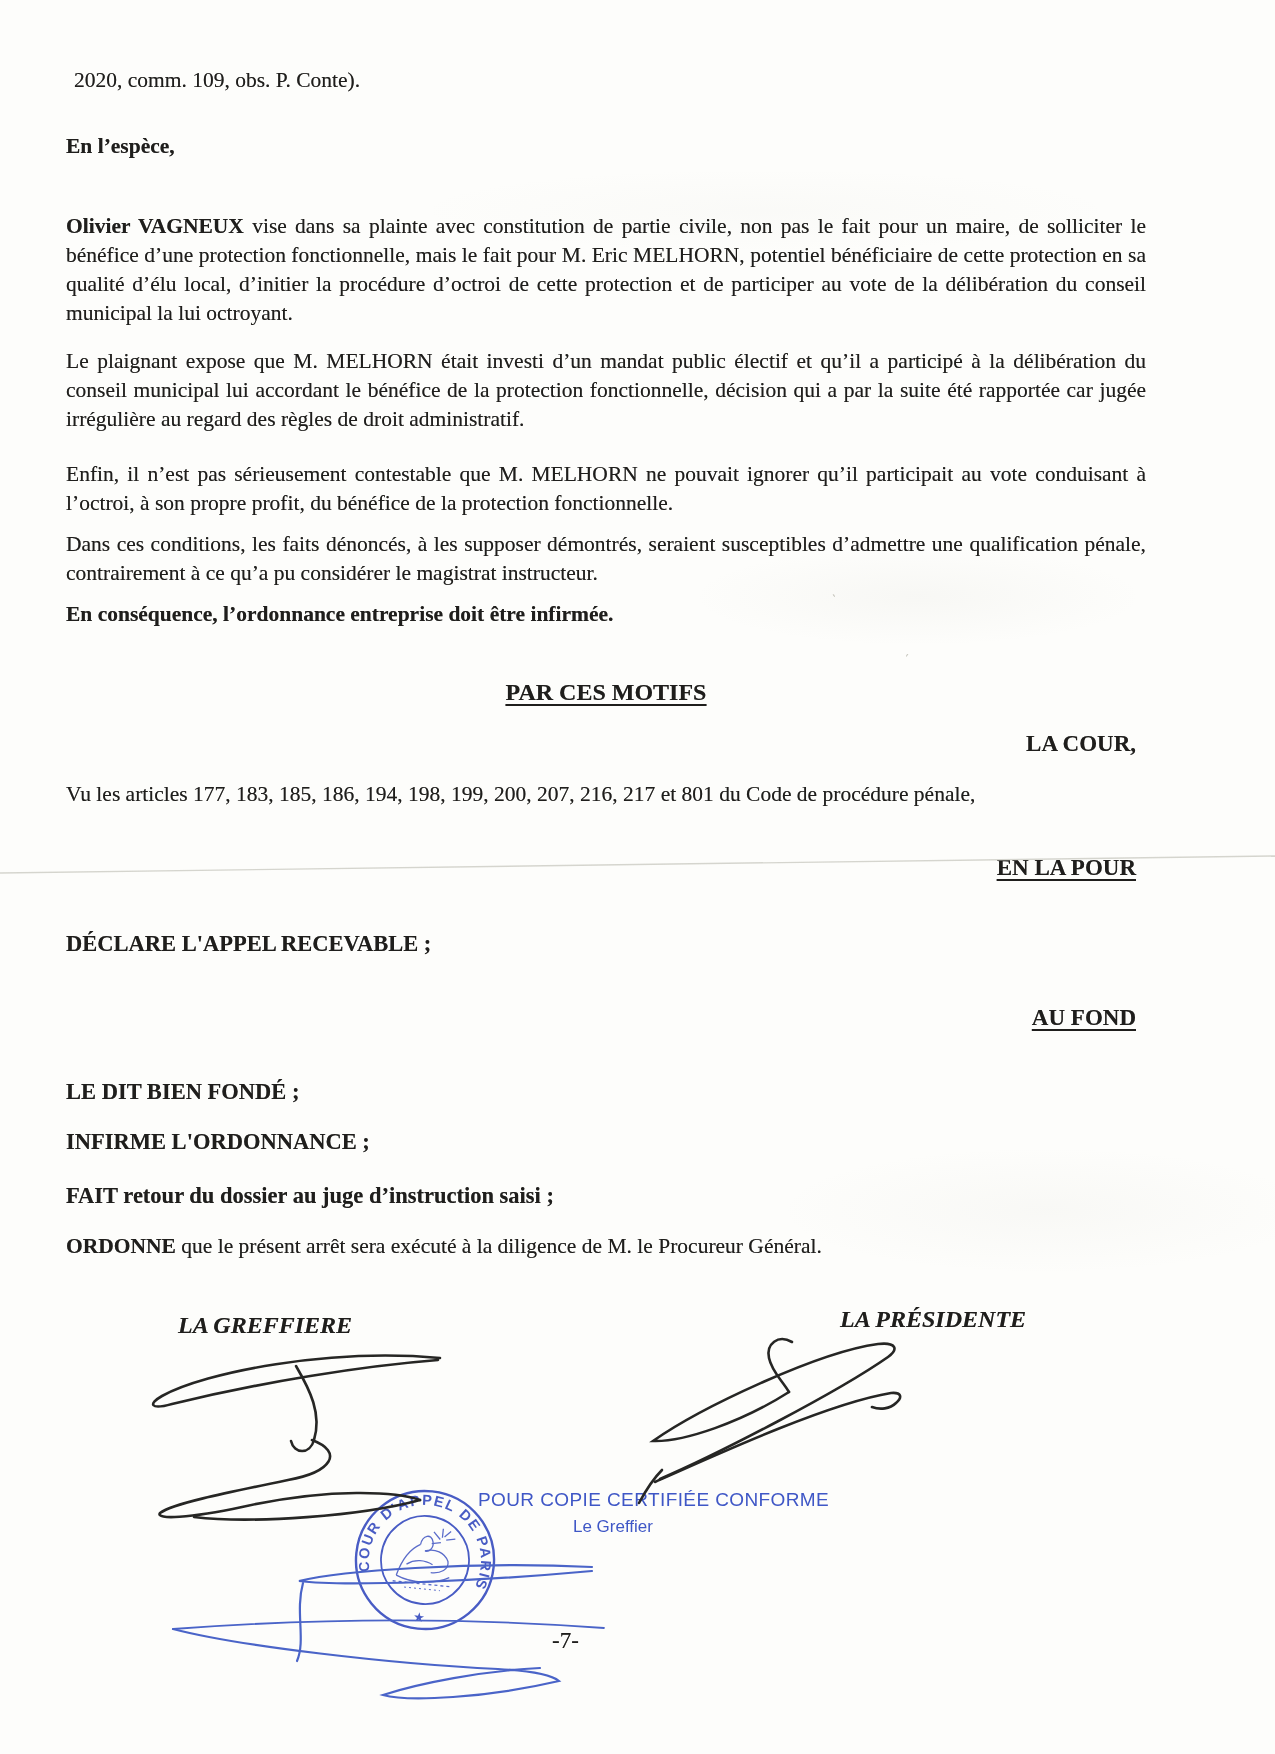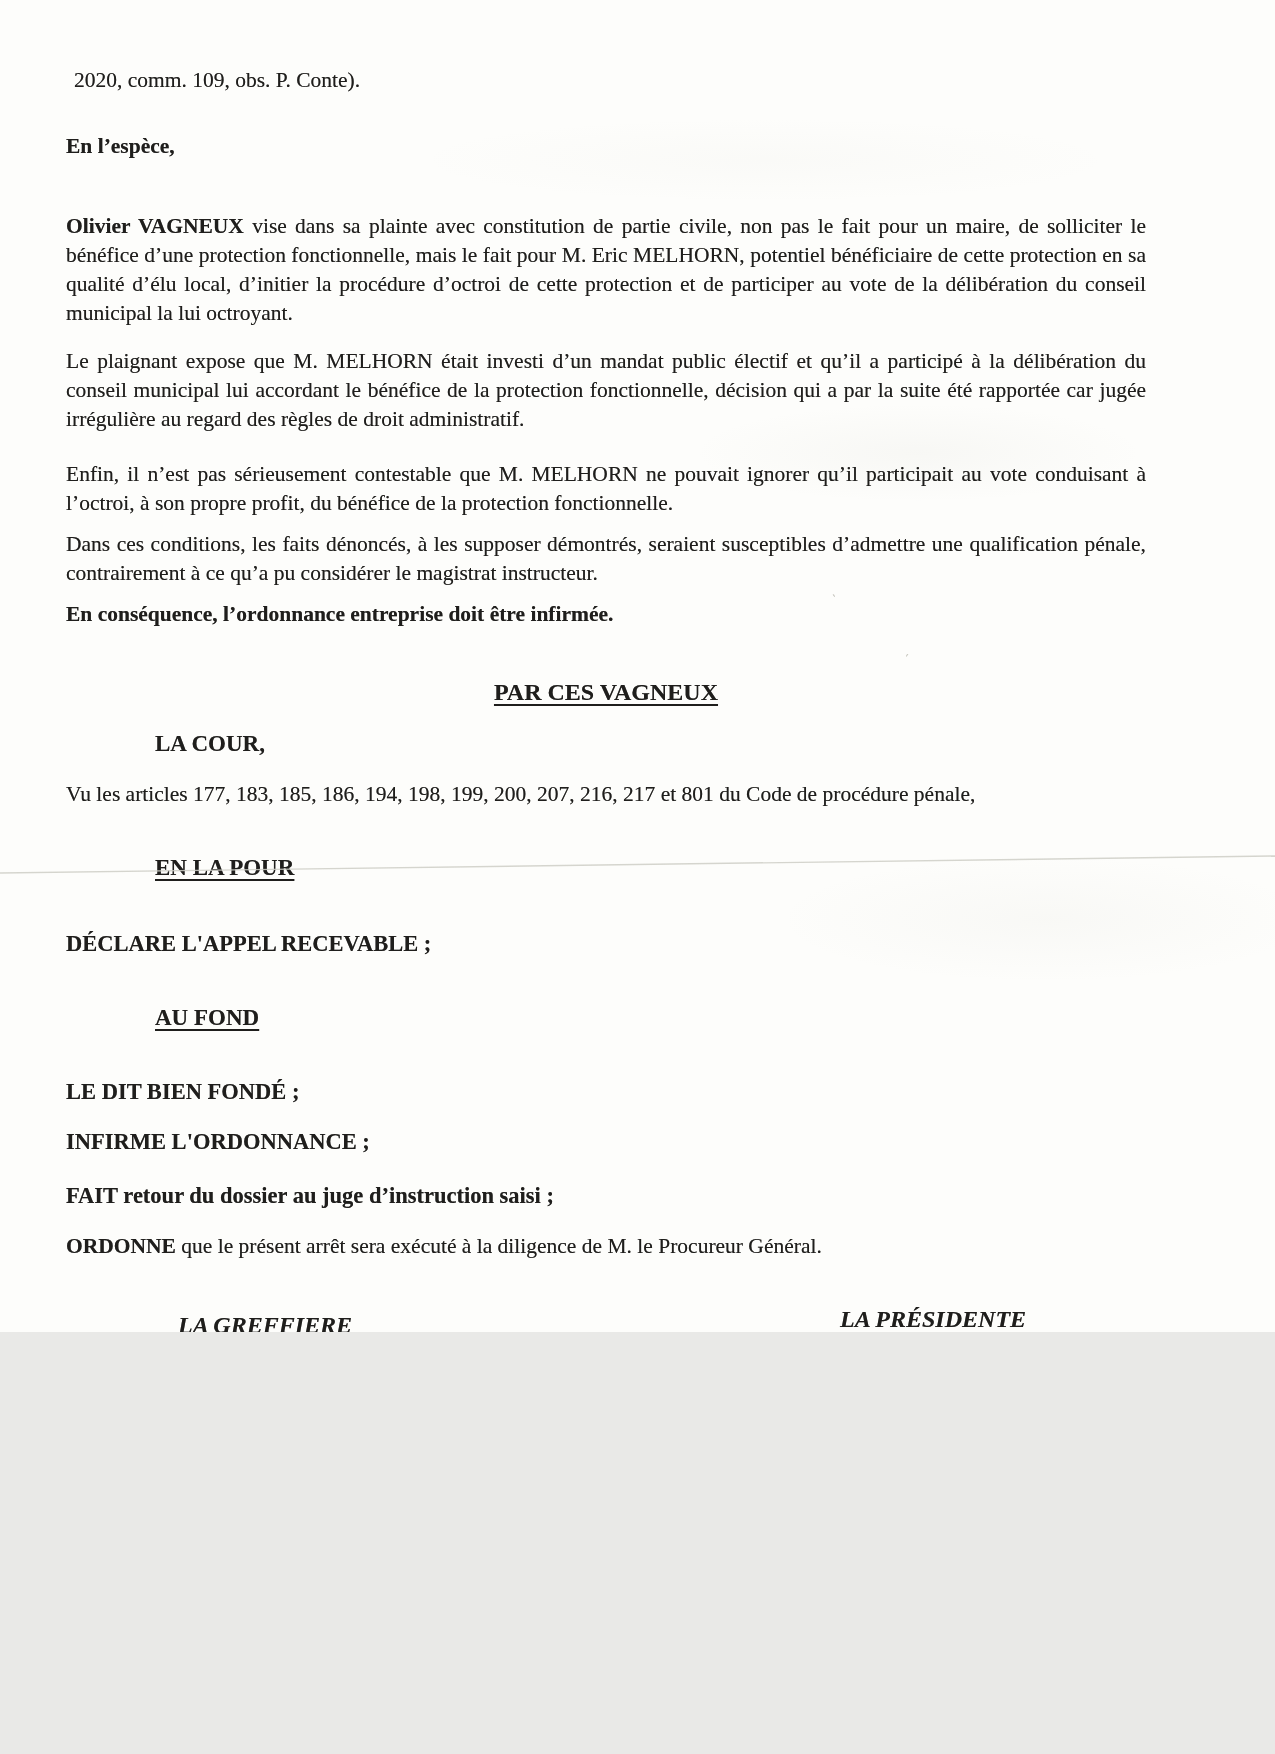--- a/index.html
+++ b/index.html
@@ -1,19 +1,19 @@
 <!DOCTYPE html>
 <html><head>
 <meta charset="utf-8">
 <title>Arrêt — page 7</title>
 <style>
   html,body{margin:0;padding:0;background:#e9e9e7;}
   .page{
     position:relative;
-    width:1275px;height:1332px;
+    width:1275px;height:1754px;
     margin:0 auto;
     background:
       radial-gradient(ellipse 320px 70px at 72% 34%, rgba(175,175,160,.07), transparent 70%),
       radial-gradient(ellipse 380px 90px at 82% 69%, rgba(175,175,160,.06), transparent 70%),
       radial-gradient(ellipse 500px 60px at 60% 12%, rgba(175,175,160,.04), transparent 70%),
       #fdfdfb;
     overflow:hidden;
     font-family:"Liberation Serif","DejaVu Serif",serif;
     color:#1f1e1c;
   }
@@ -23,21 +23,21 @@
     font-size:21.5px;line-height:29px;
     text-align:justify;margin:0;
     text-shadow:0 0 .4px rgba(30,30,28,.55);
   }
   .single{
     left:66px;width:1080px;margin:0;
     font-size:21.5px;line-height:28px;
     text-shadow:0 0 .4px rgba(30,30,28,.55);
   }
   .bold{font-weight:bold;}
-  .indent{left:155px;width:991px;}
+  .indent{left:145px;width:991px;text-align:right;}
   .centered{text-align:center;}
   .underline{
     text-decoration:underline;
     text-underline-offset:4px;
     text-decoration-thickness:2px;
   }
   .sig-title{
     font-size:24px;font-weight:bold;margin:0;
     text-shadow:0 0 .4px rgba(30,30,28,.55);
     font-style:italic;
@@ -66,21 +66,21 @@
   <p class="abs body-text" style="top:212px;"><b>Olivier VAGNEUX</b><span> vise dans sa plainte avec constitution de partie civile, non pas le fait pour un maire, de solliciter le bénéfice d’une protection fonctionnelle, mais le fait pour M. Eric MELHORN, potentiel bénéficiaire de cette protection en sa qualité d’élu local, d’initier la procédure d’octroi de cette protection et de participer au vote de la délibération du conseil municipal la lui octroyant.</span></p>
 
   <p class="abs body-text" style="top:347px;"><span>Le plaignant expose que M. MELHORN était investi d’un mandat public électif et qu’il a participé à la délibération du conseil municipal lui accordant le bénéfice de la protection fonctionnelle, décision qui a par la suite été rapportée car jugée irrégulière au regard des règles de droit administratif.</span></p>
 
   <p class="abs body-text" style="top:460px;"><span>Enfin, il n’est pas sérieusement contestable que M. MELHORN ne pouvait ignorer qu’il participait au vote conduisant à l’octroi, à son propre profit, du bénéfice de la protection fonctionnelle.</span></p>
 
   <p class="abs body-text" style="top:530px;"><span>Dans ces conditions, les faits dénoncés, à les supposer démontrés, seraient susceptibles d’admettre une qualification pénale, contrairement à ce qu’a pu considérer le magistrat instructeur.</span></p>
 
   <p class="abs single bold" style="top:600px;">En conséquence, l’ordonnance entreprise doit être infirmée.</p>
 
-  <p class="abs single bold centered" style="top:678px;font-size:24px;"><span class="underline">PAR CES VAGNEUX</span></p>
+  <p class="abs single bold centered" style="top:678px;font-size:24px;"><span class="underline">PAR CES MOTIFS</span></p>
 
   <p class="abs single bold indent" style="top:730px;font-size:23px;">LA COUR,</p>
 
   <p class="abs single" style="top:780px;">Vu les articles 177, 183, 185, 186, 194, 198, 199, 200, 207, 216, 217 et 801 du Code de procédure pénale,</p>
 
   <p class="abs single bold indent" style="top:854px;font-size:23px;"><span class="underline">EN LA POUR</span></p>
 
   <p class="abs single bold" style="top:930px;font-size:22.5px;">DÉCLARE L'APPEL RECEVABLE ;</p>
 
   <p class="abs single bold indent" style="top:1004px;font-size:23px;"><span class="underline">AU FOND</span></p>

